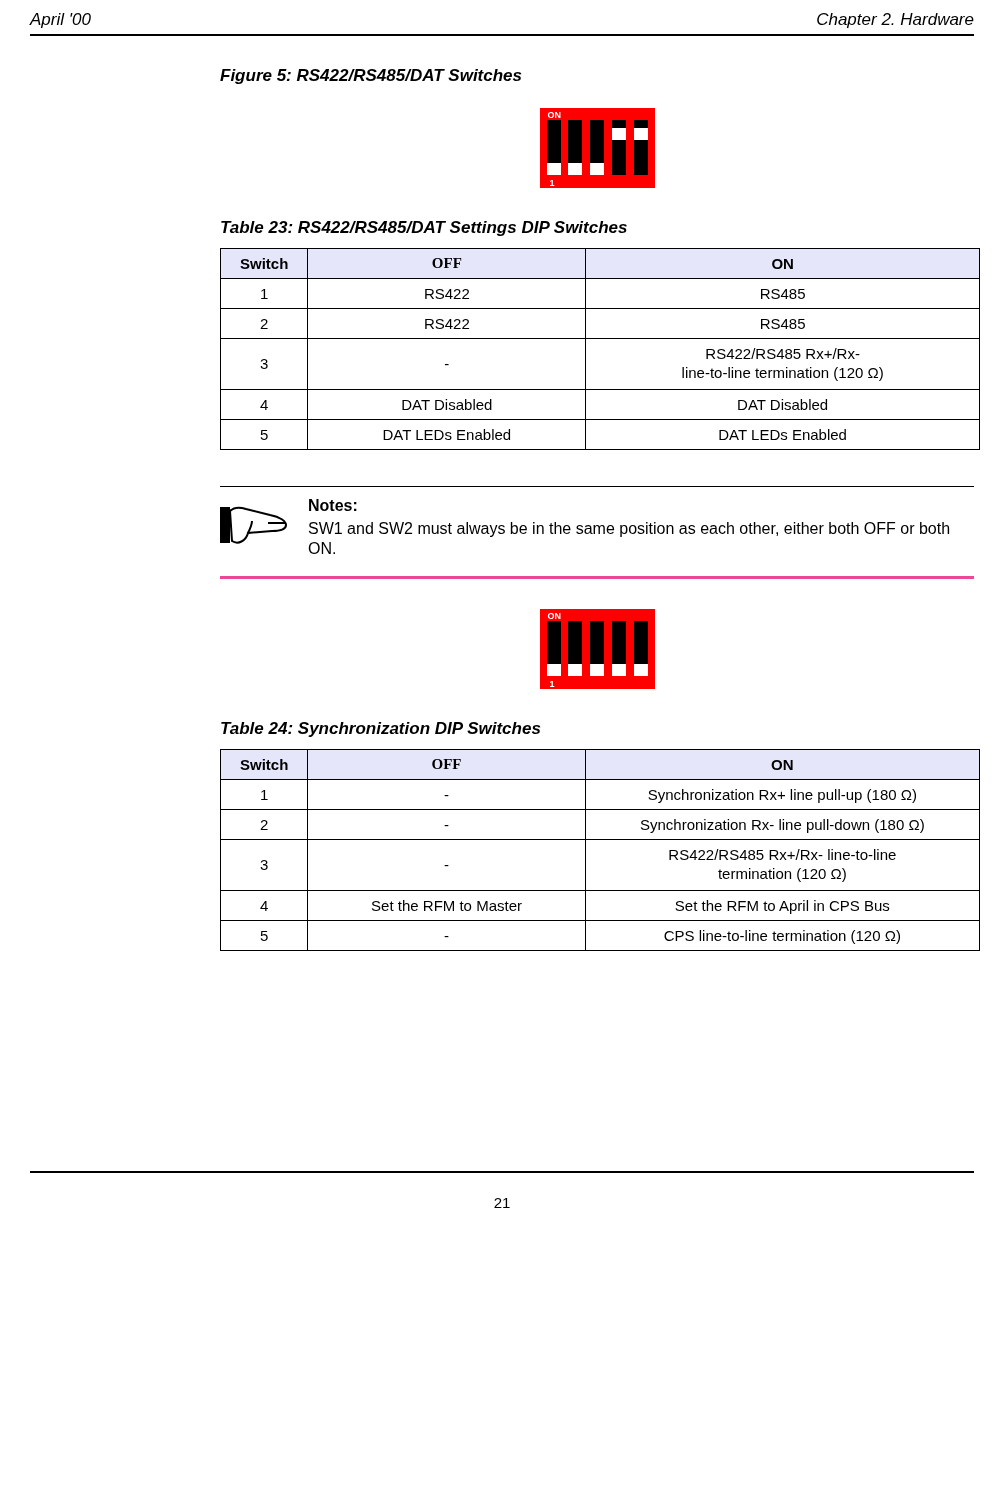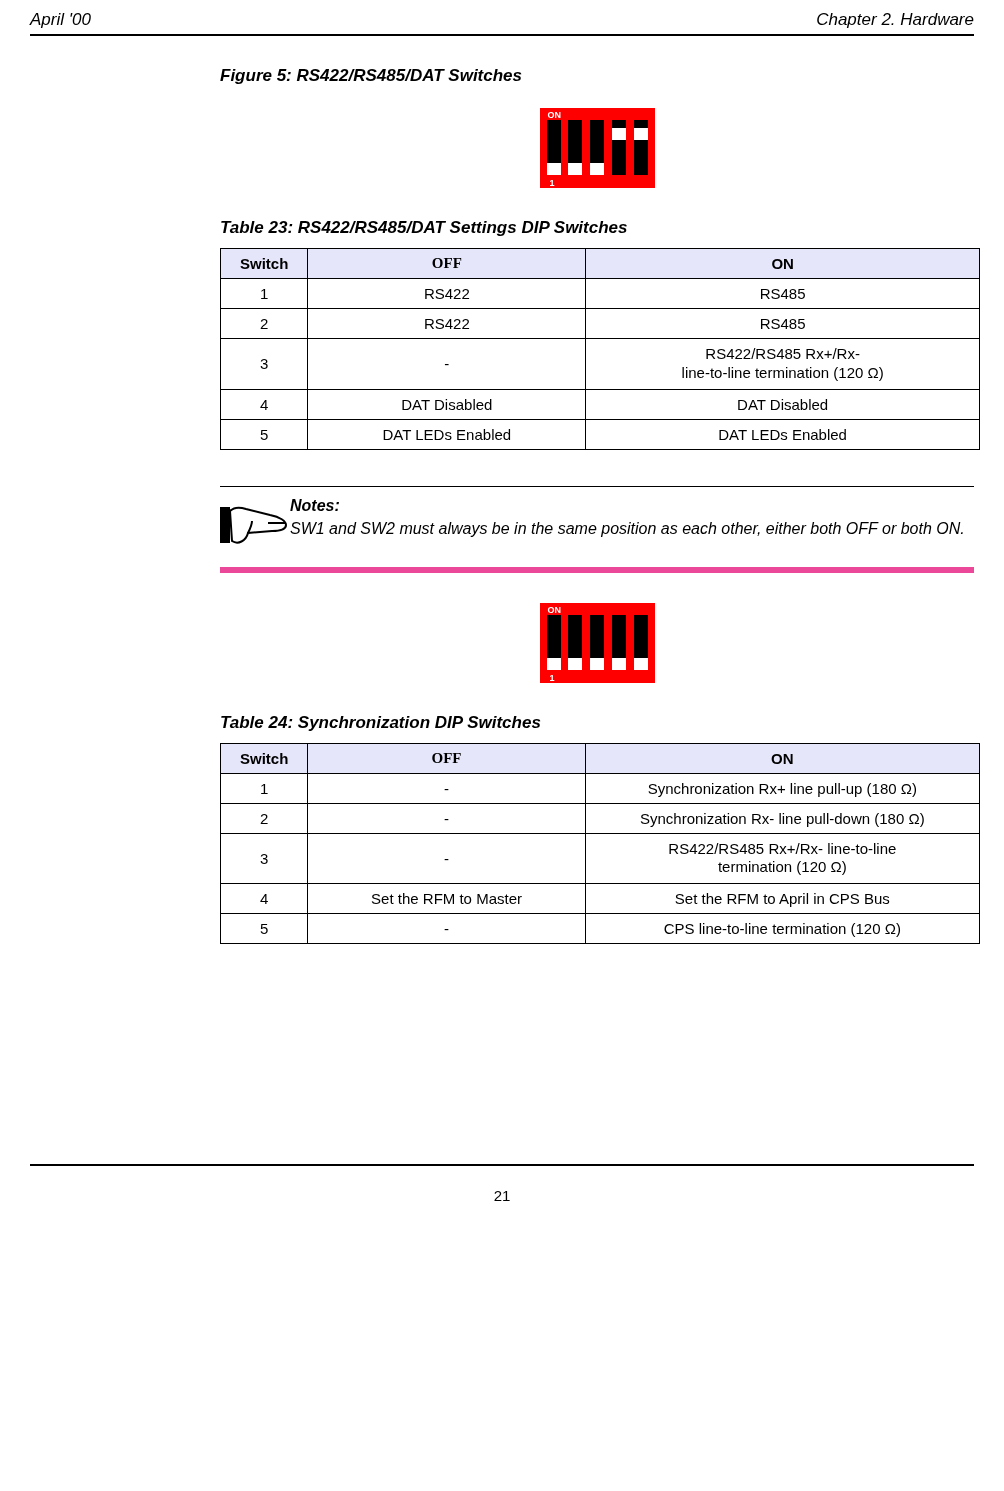--- a/index.html
+++ b/index.html
@@ -110,25 +110,25 @@
   }
   table.data .col-sw { width: 80px; }
   table.data .col-off { width: 280px; font-family: Liberation Serif, serif; }
   table.data .col-on  { width: 400px; }
   .two-line { line-height: 1.25; }
   .notes-block {
     margin-left: 190px;
     margin-top: 36px;
     margin-bottom: 30px;
     border-top: 1px solid #000;
-    border-bottom: 6px solid #ec4899;
+    border-bottom: 3px solid #ec4899;
     padding: 10px 0 16px 0;
     display: flex;
+    gap: 18px;
     align-items: flex-start;
-    font-style: italic;
   }
   .notes-icon {
     width: 70px;
     height: 50px;
     flex: 0 0 70px;
     margin-top: 4px;
   }
   .notes-text { flex: 1; }
   .notes-heading { font-weight: bold; font-size: 16px; margin-bottom: 4px; }
   .notes-body { font-size: 16px; line-height: 1.3; }

